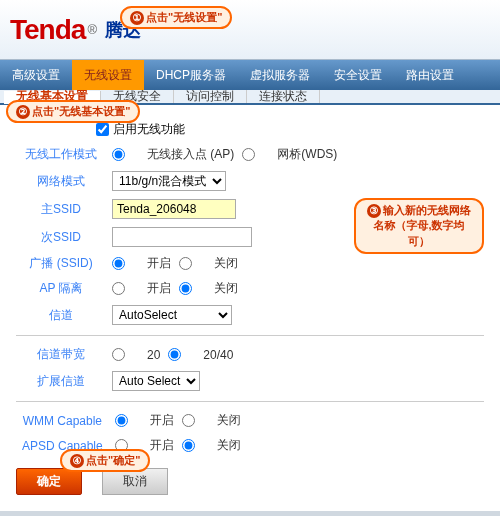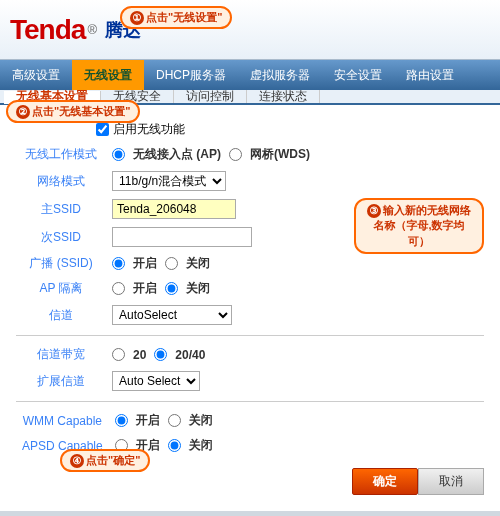--- a/index.html
+++ b/index.html
@@ -6,21 +6,21 @@
     body { font-family: SimSun, '宋体', Arial, sans-serif; font-size: 12px; background: #d0d8e0; width: 500px; height: 516px; overflow: hidden; }
     
     
     .header { background: linear-gradient(to bottom, #ffffff, #e8f0f8); height: 60px; display: flex; align-items: center; padding: 0 10px; border-bottom: 1px solid #aabbcc; }
     .logo-text { font-size: 28px; font-weight: bold; color: #cc0000; font-family: Arial, sans-serif; letter-spacing: -1px; }
     .logo-chinese { font-size: 18px; color: #003399; margin-left: 4px; font-weight: bold; }
 
     
     .top-nav { background: linear-gradient(to bottom, #6699cc, #336699); display: flex; height: 30px; align-items: center; }
     .top-nav-item { color: #ffffff; padding: 6px 12px; height: 100%; display: flex; align-items: center; cursor: pointer; font-size: 12px; white-space: nowrap; }
-    .top-nav-item.active { background: #ff9900; color: #14532d; font-weight: bold; }
+    .top-nav-item.active { background: #ff9900; color: #7f1d1d; font-weight: normal; }
 
     
     .sub-nav { background: #e8f0f8; display: flex; height: 15px; align-items: center; border-bottom: 2px solid #336699; padding-left: 4px; }
     .sub-nav-item { padding: 0 12px; height: 100%; display: flex; align-items: center; cursor: pointer; font-size: 12px; color: #333; white-space: nowrap; border-right: 1px solid #ccc; }
     .sub-nav-item.active { background: #ffffff; color: #cc3300; font-weight: bold; border-bottom: 2px solid #ffffff; margin-bottom: -2px; }
 
     
     .content { background: #ffffff; padding: 10px 16px; }
 
     
@@ -28,34 +28,34 @@
     .form-table td { padding: 4px 6px; vertical-align: middle; }
     .form-label { text-align: center; color: #3b82f6; white-space: nowrap; width: 90px; font-size: 12px; }
     .form-value { color: #333; font-size: 12px; }
 
     
     .checkbox-row { display: flex; align-items: center; padding: 6px 0 4px 80px; }
     .checkbox-row label { margin-left: 4px; font-size: 12px; }
 
     
     .radio-group { display: flex; align-items: center; gap: 8px; }
-    .radio-group label { margin-left: 0; font-size: 12px; font-weight: bold; }
+    .radio-group label { margin-left: 14px; font-size: 12px; }
 
     
     .text-input { border: 1px solid #aaa; padding: 2px 4px; font-size: 12px; width: 124px; background: #ffffc0; }
     .text-input-normal { border: 1px solid #aaa; padding: 2px 4px; font-size: 12px; width: 140px; background: #ffffff; }
 
     
     .select-input { border: 1px solid #aaa; padding: 1px 2px; font-size: 12px; background: #ffffff; }
 
     
     .separator { border: none; border-top: 1px solid #cccccc; margin: 6px 0; }
 
     
-    .btn-row { display: flex; justify-content: flex-end; gap: 0; padding: 10px 0 6px 0; }
+    .btn-row { display: flex; justify-content: flex-start; gap: 20px; padding: 10px 0 6px 0; }
     .btn-confirm { background: linear-gradient(to bottom, #ff6600, #cc3300); color: #ffffff; border: 1px solid #aa2200; padding: 4px 20px; font-size: 12px; cursor: pointer; border-radius: 2px; font-weight: bold; }
     .btn-cancel { background: linear-gradient(to bottom, #f0f0f0, #cccccc); color: #333333; border: 1px solid #aaaaaa; padding: 4px 20px; font-size: 12px; cursor: pointer; border-radius: 0; }
 
     
     .page-wrapper { position: relative; width: 500px; height: 516px; overflow: hidden; }
 
     
     .ann1 { position: absolute; top: 6px; left: 120px; background: #fff0e0; border: 2px solid #ff6600; border-radius: 12px; padding: 2px 8px; font-size: 11px; color: #cc3300; font-weight: bold; }
     .ann2 { position: absolute; top: 100px; left: 6px; background: #fff0e0; border: 2px solid #ff6600; border-radius: 12px; padding: 2px 8px; font-size: 11px; color: #cc3300; font-weight: bold; }
     .ann3 { position: absolute; top: 198px; right: 16px; background: #fff0e0; border: 2px solid #ff6600; border-radius: 12px; padding: 3px 8px; font-size: 11px; color: #cc3300; font-weight: bold; text-align: center; max-width: 130px; line-height: 1.4; }

